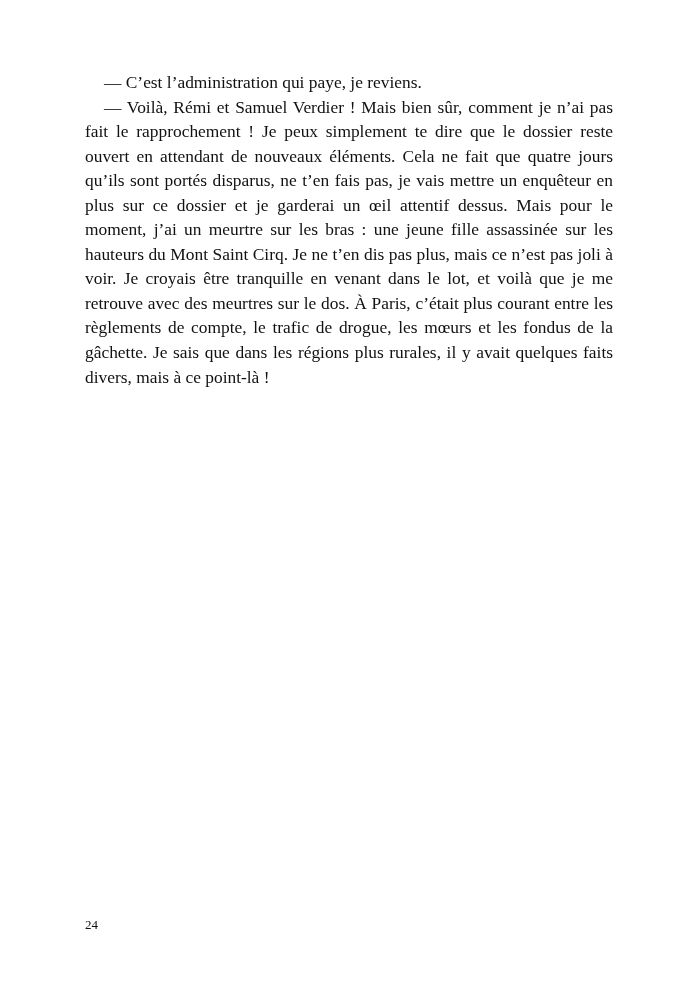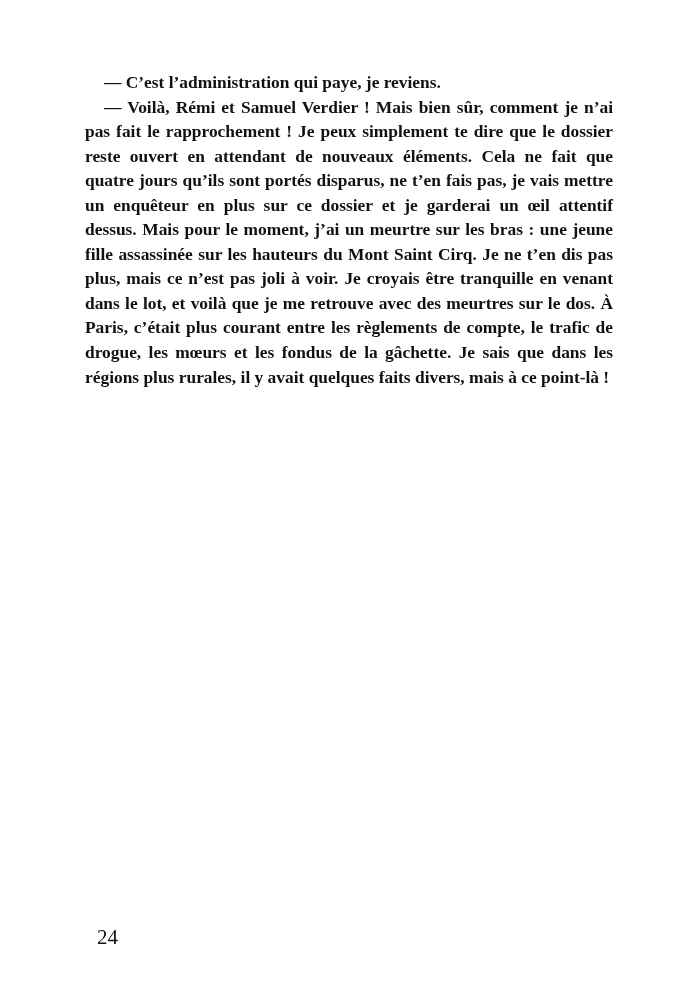--- a/index.html
+++ b/index.html
@@ -15,38 +15,37 @@
       font-family: "Liberation Serif", "DejaVu Serif", serif;
       color: #111111;
     }
     .page-body {
       position: absolute;
       left: 85px;
       top: 70px;
       width: 528px;
       font-size: 17.4px;
       line-height: 24.55px;
-      font-weight: bold;
     }
     .para {
       margin: 0;
       text-align: justify;
       text-indent: 19px;
       hyphens: none;
     }
     .para.last {
       text-align-last: left;
     }
     .page-number {
       position: absolute;
       left: 85px;
       top: 913px;
-      font-size: 21px;
+      font-size: 13px;
       line-height: 24px;
-      margin: 12px;
+      margin: 0;
     }
   </style>
 </head>
 <body>
 
 <div class="page-body">
   <p class="para">— C’est l’administration qui paye, je reviens.</p>
   <p class="para last">— Voilà, Rémi et Samuel Verdier ! Mais bien sûr, comment je n’ai pas fait le rapprochement ! Je peux simplement te dire que le dossier reste ouvert en attendant de nouveaux éléments. Cela ne fait que quatre jours qu’ils sont portés disparus, ne t’en fais pas, je vais mettre un enquêteur en plus sur ce dossier et je garderai un œil attentif dessus. Mais pour le moment, j’ai un meurtre sur les bras : une jeune fille assassinée sur les hauteurs du Mont Saint Cirq. Je ne t’en dis pas plus, mais ce n’est pas joli à voir. Je croyais être tranquille en venant dans le lot, et voilà que je me retrouve avec des meurtres sur le dos. À Paris, c’était plus courant entre les règlements de compte, le trafic de drogue, les mœurs et les fondus de la gâchette. Je sais que dans les régions plus rurales, il y avait quelques faits divers, mais à ce point-là !</p>
 </div>
 

